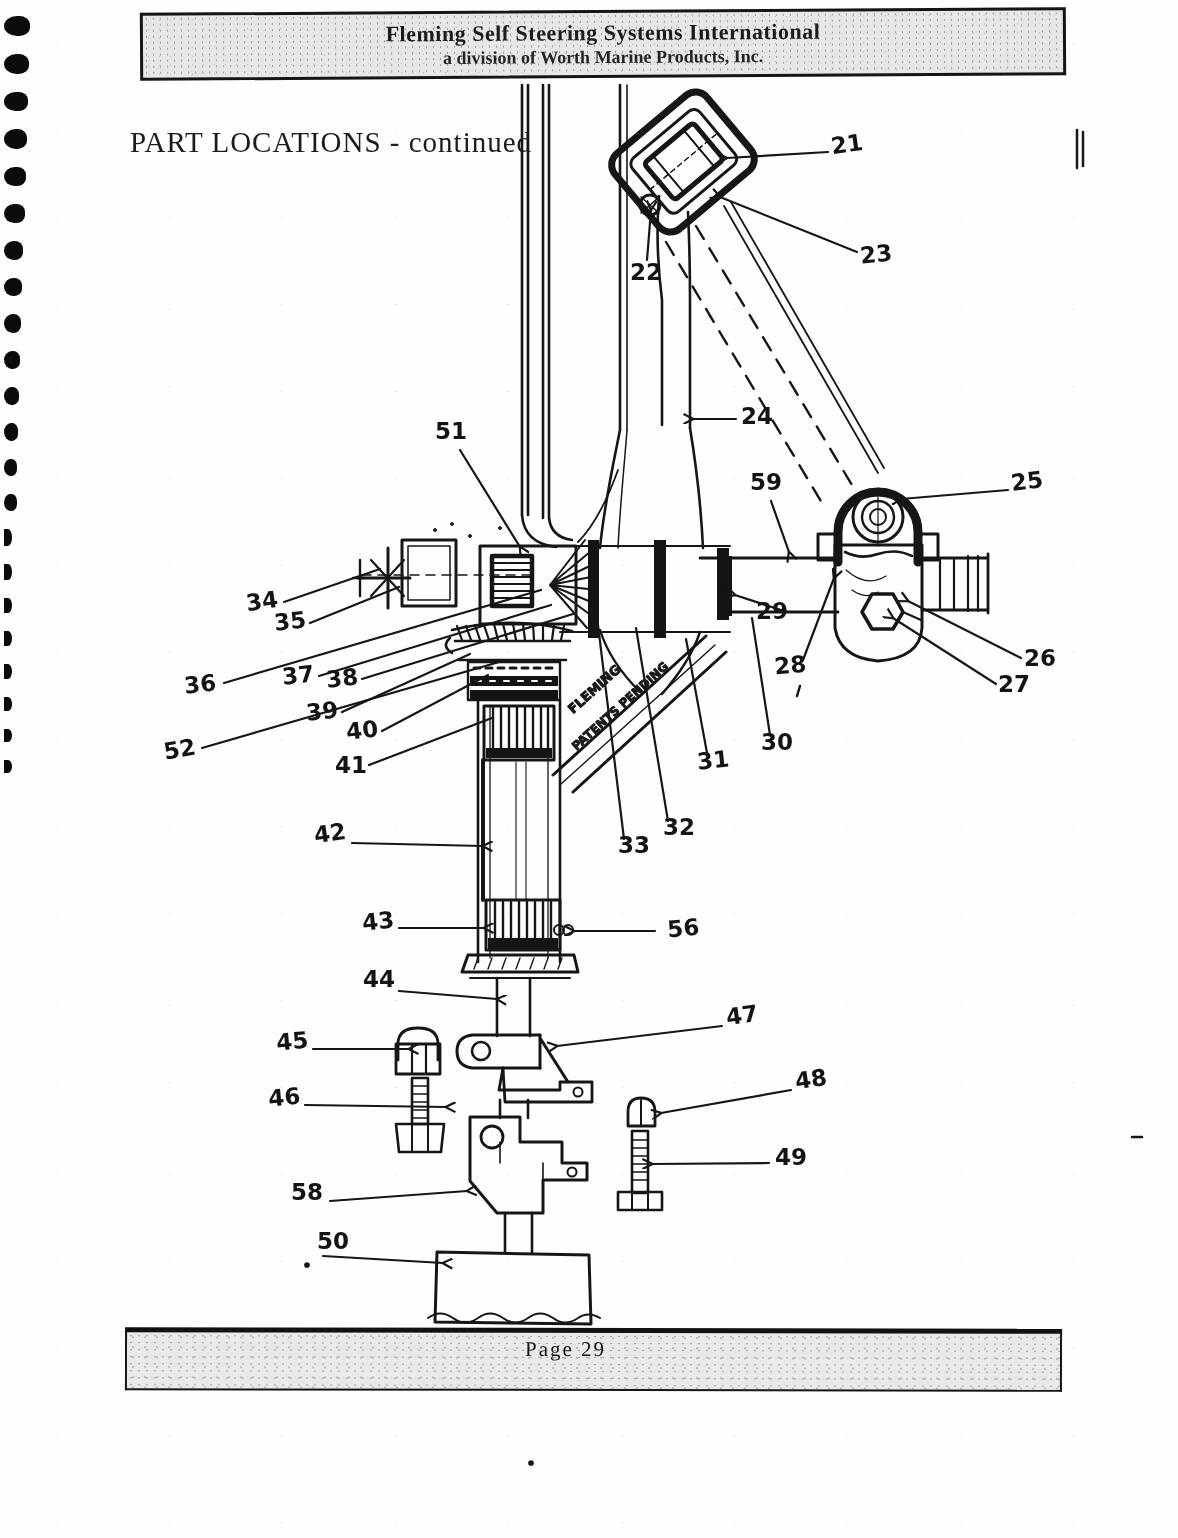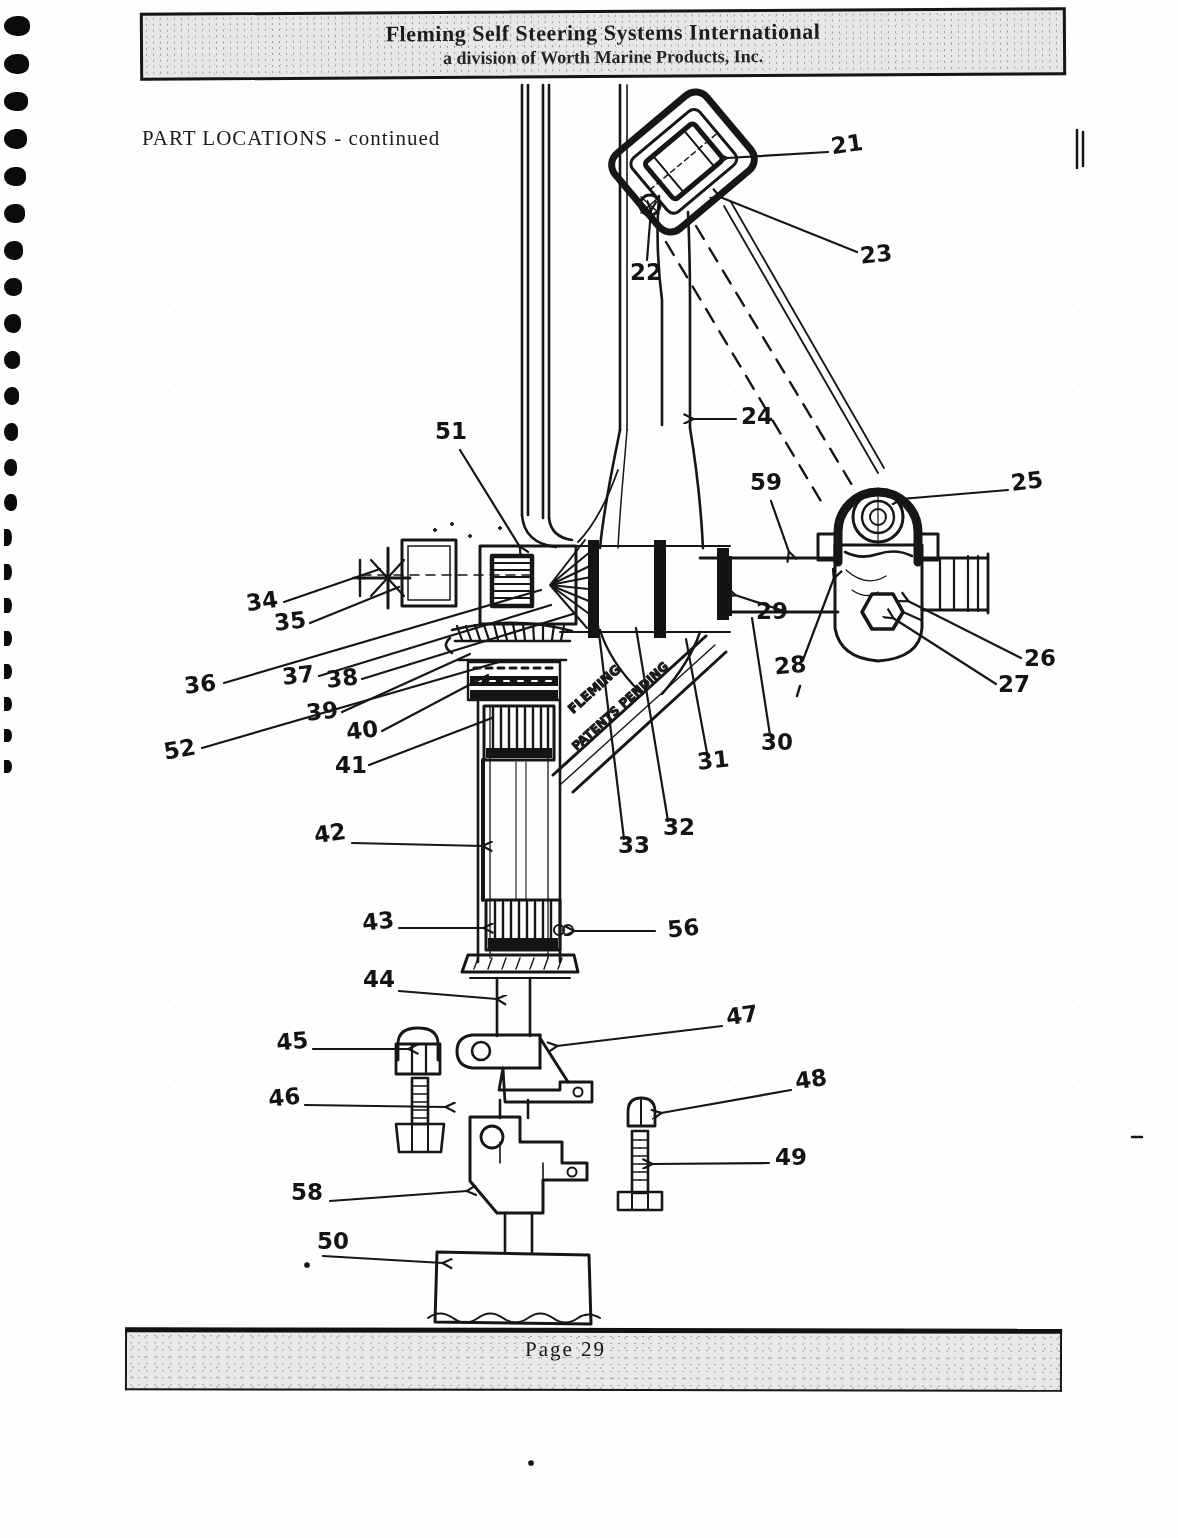--- a/index.html
+++ b/index.html
@@ -12,21 +12,21 @@
   .binding span{display:block;background:#0b0b0b;border-radius:55% 45% 45% 55%;}
   
   .header-band{position:absolute;left:140px;top:10px;width:920px;height:62px;
        border:3px solid #151515;transform:rotate(-0.35deg);
        background-color:#e7e7e7;
        background-image:radial-gradient(#9a9a9a 0.9px, transparent 1px),radial-gradient(#b5b5b5 0.8px, transparent 0.9px);
        background-size:7px 6px,11px 9px;
        display:flex;flex-direction:column;align-items:center;justify-content:center;}
   .header-band .h1{font-size:22px;font-weight:700;color:#1c1c1c;letter-spacing:0.5px;}
   .header-band .h2{font-size:18px;font-weight:700;color:#242424;margin-top:1px;}
-  .title{position:absolute;left:142px;top:126px;font-size:21px;color:#1b1b1b;letter-spacing:1px;}
+  .title{position:absolute;left:130px;top:126px;font-size:29px;color:#1b1b1b;letter-spacing:1px;}
   
   .footer-band{position:absolute;left:125px;top:1328px;width:933px;height:56px;
        border:2px solid #161616;border-top:5px solid #111;transform:rotate(0.1deg);
        background-color:#e9e9e9;
        background-image:radial-gradient(#a0a0a0 0.9px, transparent 1px),radial-gradient(#bdbdbd 0.8px, transparent 0.9px);
        background-size:8px 7px,12px 10px;}
   .footer-band .pg{position:absolute;left:0;right:6%;top:4px;text-align:center;
        font-size:21px;color:#161616;letter-spacing:2px;}
   svg.diagram{position:absolute;left:0;top:0;}
   .ink{stroke:#161616;fill:none;stroke-linecap:round;stroke-linejoin:round;}

